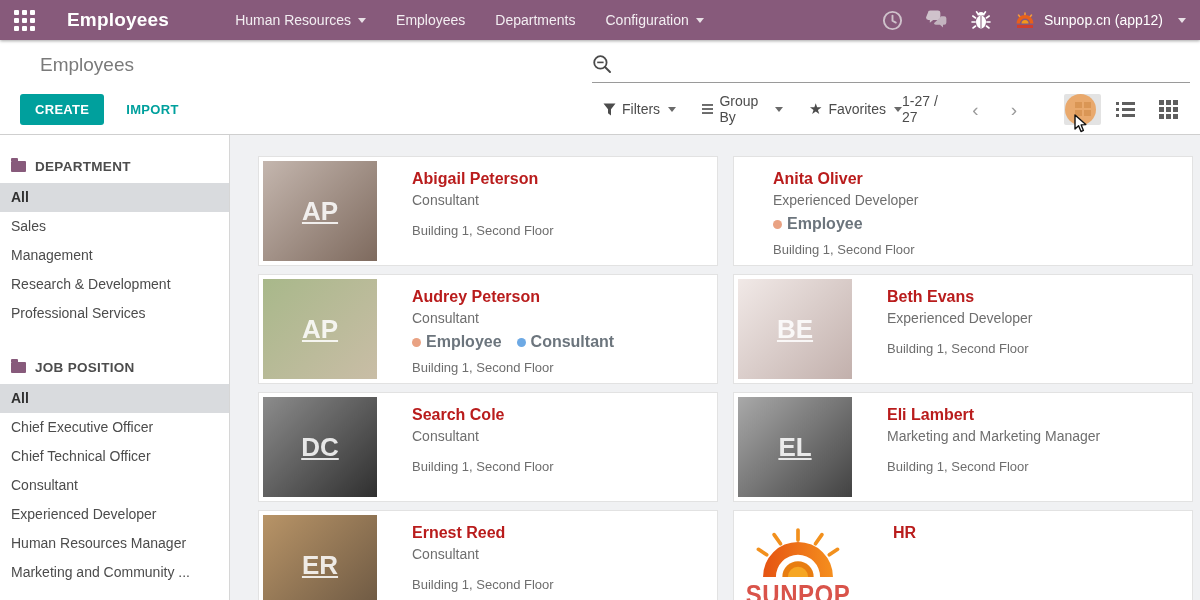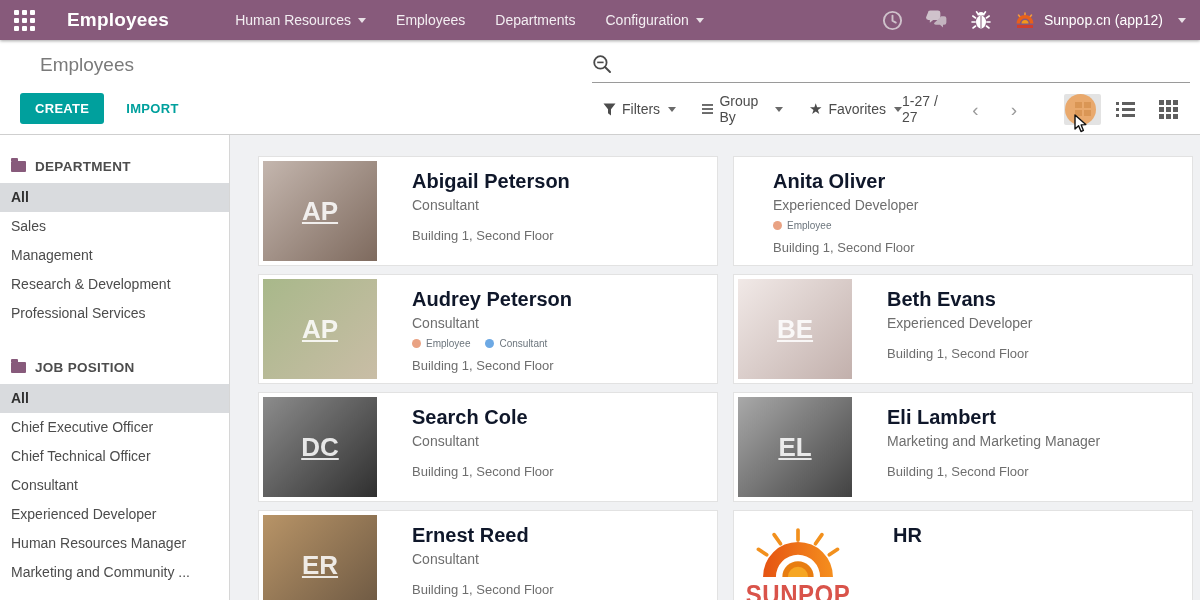--- a/index.html
+++ b/index.html
@@ -24,21 +24,21 @@
 
   
   .control { background:#fff; padding:8px 0 9px 0; }
   .cp-row1 { display:flex; align-items:flex-start; padding:6px 5px 2px 40px; }
   .breadcrumb { font-size:19px; color:#7a7a7a; cursor:default; }
   .searchbar { margin-left:auto; width:598px; display:flex; align-items:flex-end;
     border-bottom:1px solid #9a9a9a; padding-bottom:4px; margin-right:5px; }
   .searchbar input { border:none; outline:none; flex:1; font-size:14px; color:#444;
     font-family:"Liberation Sans",sans-serif; background:transparent; }
   .searchbar input::placeholder { color:#aaa; }
-  .cp-row2 { display:flex; align-items:flex-start; padding:8px 5px 0 20px; }
+  .cp-row2 { display:flex; align-items:center; padding:8px 5px 0 20px; }
   .btn-create { background:#00A09D; color:#fff; border:none; font-weight:bold; font-size:13px;
     padding:8px 15px; border-radius:3px; cursor:pointer; letter-spacing:.3px;
     font-family:"Liberation Sans",sans-serif; }
   .btn-import { color:#00A09D; font-weight:bold; font-size:13px; margin-left:22px;
     cursor:pointer; letter-spacing:.3px; }
   .cp-left { flex:0 0 583px; display:flex; align-items:center; }
   .search-tools { display:flex; align-items:center; gap:26px; color:#4c4c4c; font-size:14px; }
   .tool-btn { display:inline-flex; align-items:center; gap:6px; cursor:pointer; }
   .tool-btn .dd-caret { border-top-color:#6a6a6a; margin-left:2px; }
   .star-glyph { font-size:15px; color:#4c4c4c; }
@@ -78,24 +78,24 @@
   .card-grid { display:grid; grid-template-columns:460px 460px; gap:8px 15px; }
   .card { background:#fff; border:1px solid #e2e2e2; height:110px; display:flex;
     padding:4px; cursor:pointer; }
   .avatar { width:114px; height:100px; flex:none; display:flex; align-items:center;
     justify-content:center; color:rgba(255,255,255,.85); font-weight:bold; font-size:26px;text-decoration:underline; }
   .logo-wrap { width:120px; flex:none; display:flex; flex-direction:column; align-items:center;
     padding-top:12px; }
   .logo-text { font-weight:bold; font-size:24px; color:#d9534a; letter-spacing:.5px;
     transform:scaleY(1.15); margin-top:2px; }
   .card-body { padding:9px 6px 0 35px; min-width:0; }
-  .card-name { font-size:20px; font-weight:bold; color:#0f172a; }
+  .card-name { font-size:16px; font-weight:bold; color:#b91c1c; }
   .card-job { font-size:14px; color:#6e6e6e; margin-top:4px; }
   .card-tags { margin-top:7px; display:flex; align-items:center; gap:15px; }
-  .tag { font-size:10px; font-weight:normal; color:#6c757d; display:inline-flex;
+  .tag { font-size:16px; font-weight:bold; color:#6c757d; display:inline-flex;
     align-items:center; gap:5px; }
   .tag-dot { width:9px; height:9px; border-radius:50%; display:inline-block; }
   .card-loc { font-size:13px; color:#6e6e6e; margin-top:9px; }
   .card-loc.no-tags { margin-top:15px; }
 </style>
 </head>
 <body>
 
 <div class="navbar">
   <div class="apps-grid">

